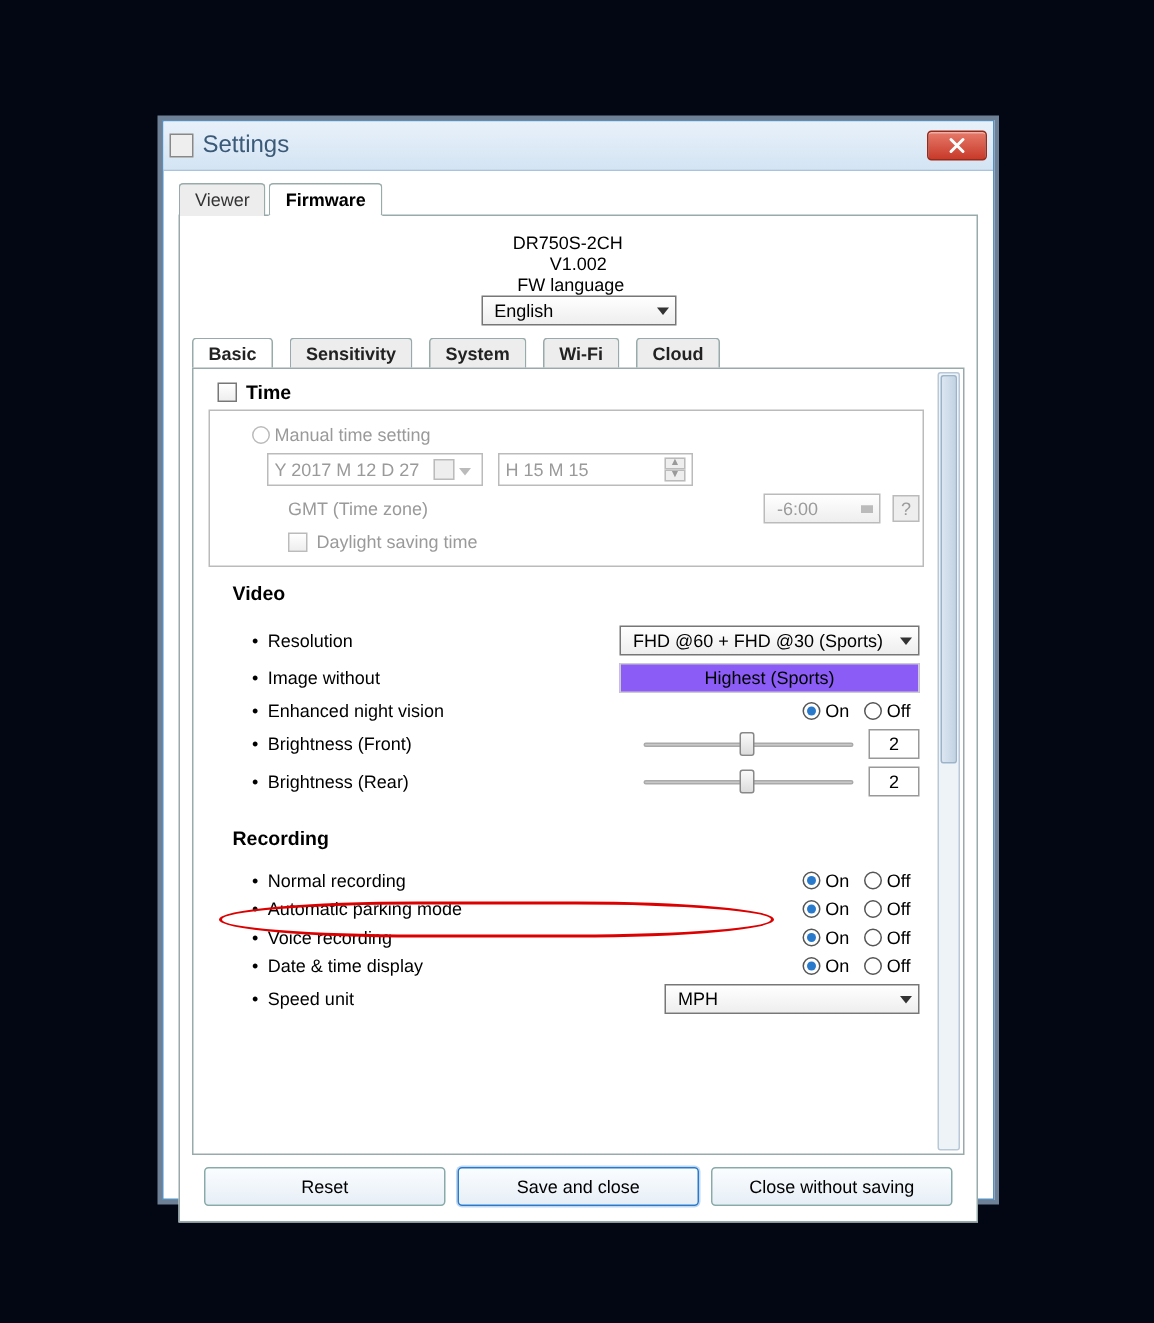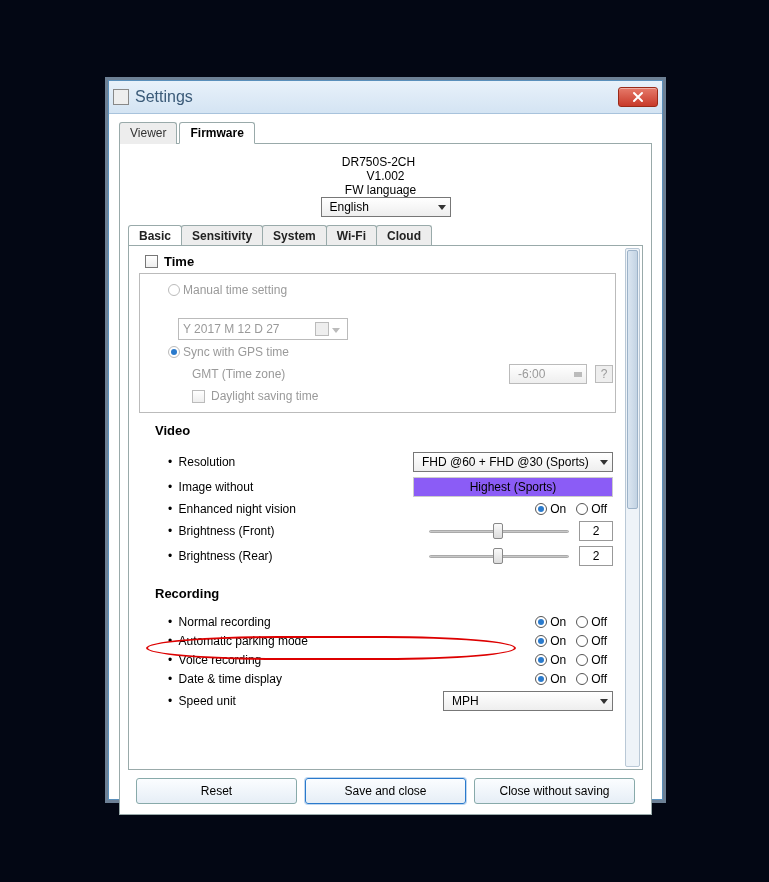--- a/index.html
+++ b/index.html
@@ -93,21 +93,21 @@
     padding:0 4px 0 8px;
     min-width:120px;
     position:relative;
   }
   .dropdown .dd-text{flex:1;}
   .dropdown .arrow{
     width:0;height:0;border-left:4px solid transparent;border-right:4px solid transparent;border-top:5px solid #333;margin-left:6px;
   }
   
   .inner-tabs {
-    display:flex;gap:0;margin-top:4px;margin-bottom:-1px;text-align:right;
+    display:flex;gap:12px;margin-top:4px;margin-bottom:-1px;text-align:right;
   }
   .inner-tabs .tab {
     border:1px solid #9aa;border-bottom:none;border-radius:3px 3px 0 0;
     padding:3px 10px;background:#ededed;font-weight:bold;color:#222;
   }
   .inner-tabs .tab +.tab{margin-left:-1px;}
   .inner-tabs .tab.active{background:#fff;}
   .inner-panel {
     border:1px solid #9aa;padding:4px 2px 4px 2px;background:#fff;height:525px;position:relative;
   }
@@ -150,21 +150,21 @@
     width:140px;height:18px;position:relative;margin-right:10px;
   }
   .slider .track{position:absolute;left:0;right:0;top:8px;height:3px;background:#c8c8c8;border:1px solid #aaa;border-radius:2px;}
   .slider .thumb{position:absolute;top:1px;width:10px;height:16px;background:linear-gradient(#fafafa,#dcdcdc);border:1px solid #888;border-radius:2px;}
   .numbox{
     width:34px;height:20px;border:1px solid #999;background:#fff;text-align:center;line-height:18px;
   }
   .datebox, .timebox{
     height:22px;border:1px solid #bbb;background:#fff;display:flex;align-items:center;padding:0 4px;color:#999;
   }
-  .datebox{width:170px;margin-top:16px;}
+  .datebox{width:144px;}
   .timebox{width:130px;margin-left:10px;}
   .spinner{width:14px;display:flex;flex-direction:column;margin-left:auto;}
   .spinner .s{height:8px;border:1px solid #bbb;background:#eee;font-size:7px;line-height:6px;text-align:center;}
   .cal-icon{width:14px;height:14px;border:1px solid #bbb;background:#eee;margin-left:auto;position:relative;}
   .cal-icon:after{content:"";position:absolute;right:-12px;top:5px;border-left:4px solid transparent;border-right:4px solid transparent;border-top:5px solid #bbb;}
   .datebox{padding-right:18px;}
   .gmt-dd{min-width:78px;margin-right:8px;}
   .qbtn{width:18px;height:18px;border:1px solid #aaa;background:#eee;text-align:center;line-height:16px;}
   .video-dd{min-width:200px;}
   .iq-static{
@@ -238,24 +238,27 @@
           <div class="sec-body disabled">
             <div class="row">
               <span class="radio"></span>
               <span class="label">Manual time setting</span>
             </div>
             <div class="row" style="padding-left:36px">
               <div class="datebox">
                 <span>Y 2017 M 12 D 27</span>
                 <span class="cal-icon"></span>
               </div>
-            </div>
-            <div class="row">
-              <span class="radio sel"></span>
-              <span class="label">Sync with GPS time</span>
+              <div class="timebox">
+                <span>H 15 M 15</span>
+                <span class="spinner">
+                  <span class="s">▲</span>
+                  <span class="s">▼</span>
+                </span>
+              </div>
             </div>
             <div class="row indent">
               <span class="label">GMT (Time zone)</span>
               <span class="gap"></span>
               <div class="dropdown gmt-dd">
                 <span class="dd-text">-6:00</span>
                 <span class="arrow"></span>
               </div>
               <div class="qbtn">?</div>
             </div>

